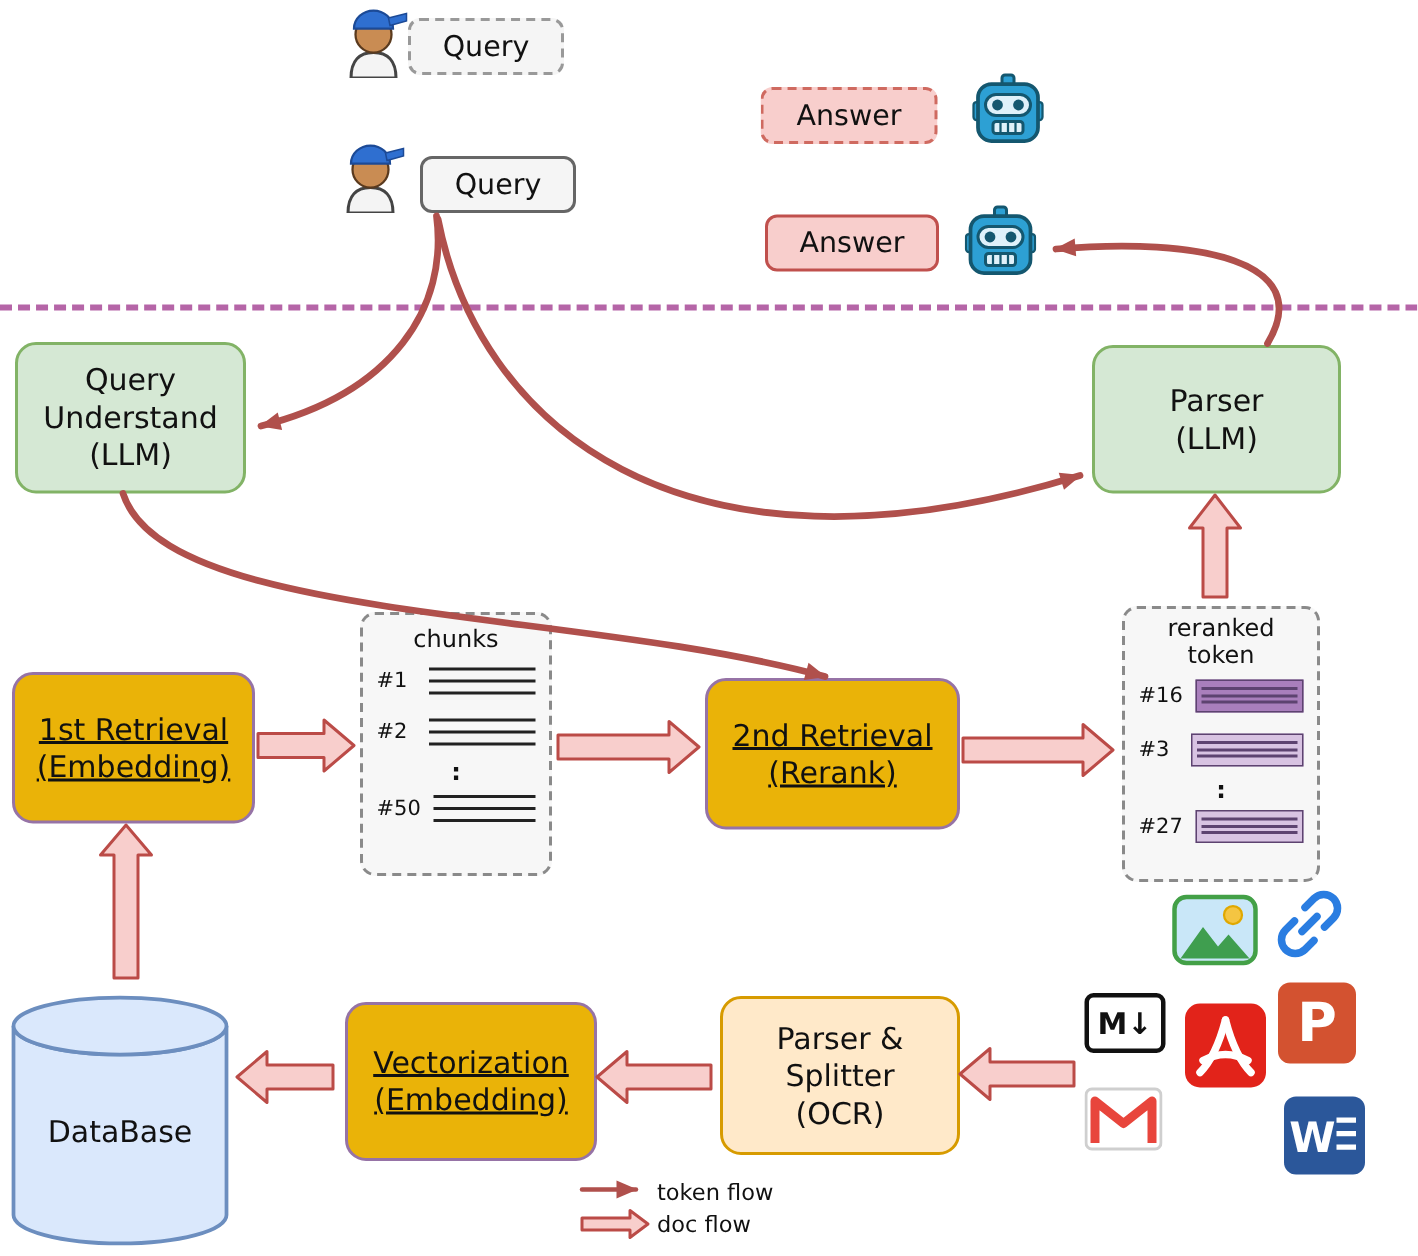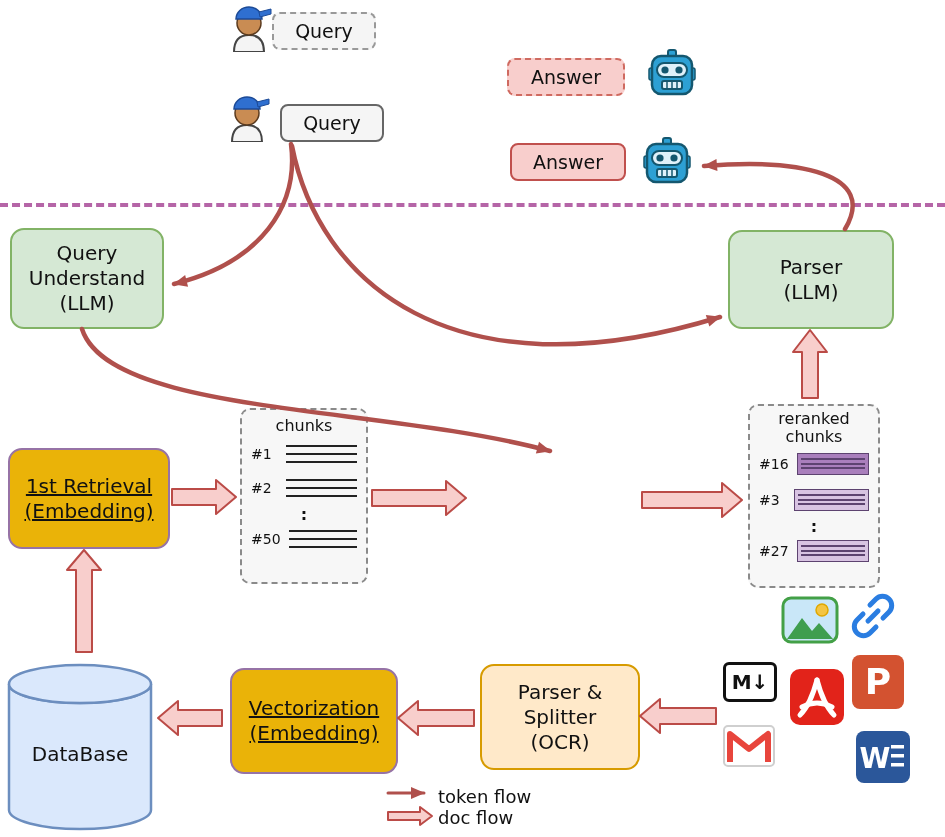--- a/index.html
+++ b/index.html
@@ -24,21 +24,21 @@
   .cnum{font-size:14px;min-width:27px;}
   .tlines{flex:1;display:flex;flex-direction:column;gap:6px;}
   .tline{display:block;height:2px;background:#222;}
   .dots{text-align:center;font-size:16px;font-weight:bold;}
   .rblock{flex:1;height:22px;border:1.5px solid #5d4370;background:#d8c3e2;
           display:flex;flex-direction:column;justify-content:space-evenly;padding:2px 3px;box-sizing:border-box;}
   .rblock .rl{display:block;height:2px;background:#5d4370;}
   .rblock.dark{background:#a97fbc;}
   .dblabel{position:absolute;left:9px;top:742px;width:142px;text-align:center;font-size:20px;z-index:4;}
   .sep{position:absolute;left:0;top:203px;width:945px;border-top:4.5px dashed #b565a7;z-index:1;}
-  .legend-text{position:absolute;font-size:18px;z-index:2;}
+  .legend-text{position:absolute;font-size:15px;z-index:2;}
   .icon{position:absolute;z-index:2;}
   .md-box{width:48px;height:34px;border:3px solid #111;border-radius:6px;background:#fff;
           display:flex;align-items:center;justify-content:center;font-size:20px;font-weight:bold;}
 </style>
 </head>
 <body>
 
 <div id="canvas">
 
   <div class="sep"></div>
@@ -107,20 +107,24 @@
 (LLM)</span>
   </div>
   <div class="node green" style="left:728px;top:230px;width:162px;height:95px;">
     <span class="lbl">Parser
 (LLM)</span>
   </div>
   <div class="node purple" style="left:8px;top:448px;width:158px;height:97px;">
     <span class="lbl">1st Retrieval
 (Embedding)</span>
   </div>
+  <div class="node purple" style="left:470px;top:452px;width:166px;height:97px;">
+    <span class="lbl">2nd Retrieval
+(Rerank)</span>
+  </div>
   <div class="node purple" style="left:230px;top:668px;width:164px;height:102px;">
     <span class="lbl">Vectorization
 (Embedding)</span>
   </div>
   <div class="node orange" style="left:480px;top:664px;width:156px;height:102px;">
     <span class="lbl">Parser &amp;
 Splitter
 (OCR)</span>
   </div>
 
@@ -148,21 +152,21 @@
       <span class="tlines">
           <i class="tline"></i>
           <i class="tline"></i>
           <i class="tline"></i>
         </span>
     </div>
   </div>
 
   <div class="panel" style="left:748px;top:404px;width:128px;height:180px;">
     <div class="ptitle" style="margin-top:4px;">reranked
-chunks</div>
+token</div>
     <div class="crow" style="margin-top:6px;">
       <span class="cnum">#16</span>
       <span class="rblock dark">
           <i class="rl"></i>
           <i class="rl"></i>
           <i class="rl"></i>
         </span>
     </div>
     <div class="crow" style="margin-top:14px;">
       <span class="cnum">#3</span>

